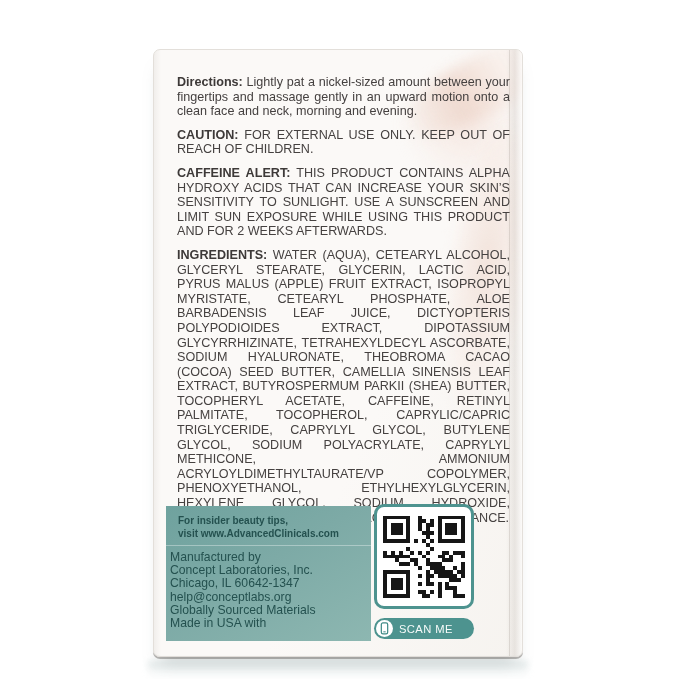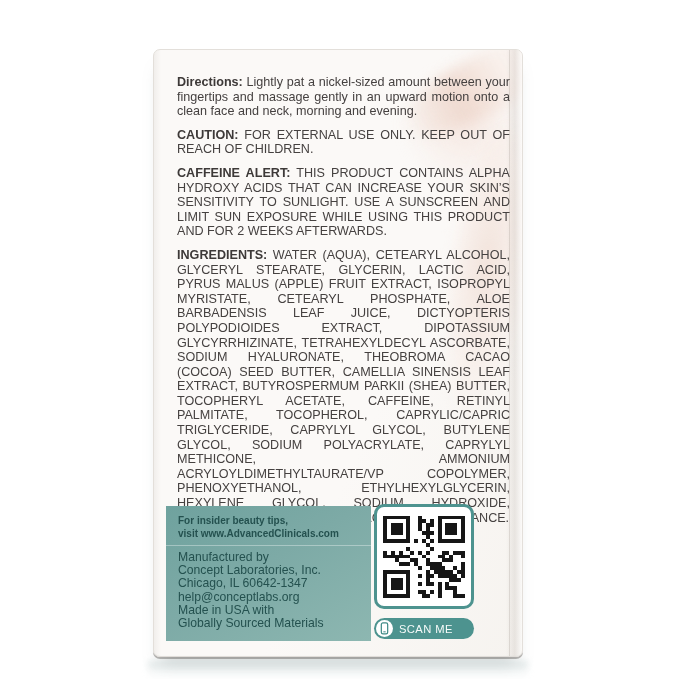--- a/index.html
+++ b/index.html
@@ -35,21 +35,21 @@
   .content p{margin:0 0 9px 0;}
   .content b{font-weight:700;color:#3d3938;}
   .caps{text-transform:none;}
 
   
   .info-panel{position:absolute;left:12px;top:456px;width:205px;height:135px;
       background:linear-gradient(150deg,#6fa29e 0%,#7daaa6 45%,#8db7b1 100%);
       color:#24514f;}
   .tips{padding:8px 8px 5px 12px;border-bottom:1px solid rgba(255,255,255,.35);
       font-weight:700;font-size:10px;line-height:13px;}
-  .mfg{padding:5px 8px 0 12px;font-size:12.2px;line-height:13.2px;}
+  .mfg{padding:5px 8px 0 4px;font-size:12.2px;line-height:13.2px;}
 
   
   .qr-frame{position:absolute;left:220px;top:454px;width:100px;height:105px;
       background:#ffffff;border:3.5px solid #4d938f;border-radius:10px;box-sizing:border-box;
       padding:6px;}
   .qr-frame svg{width:100%;height:100%;display:block;}
   .scan-pill{position:absolute;left:220px;top:568px;width:100px;height:21px;
       background:#4d938f;border-radius:11px;display:flex;align-items:center;text-align:center;}
   .phone-circle{width:17px;height:17px;border-radius:50%;background:#ffffff;margin-left:2px;
       display:flex;align-items:center;justify-content:center;flex:0 0 auto;}
@@ -79,22 +79,22 @@
     <div class="info-panel">
       <div class="tips">
         <div>For insider beauty tips,</div>
         <div>visit www.AdvancedClinicals.com</div>
       </div>
       <div class="mfg">
         <div>Manufactured by</div>
         <div>Concept Laboratories, Inc.</div>
         <div>Chicago, IL 60642-1347</div>
         <div>help@conceptlabs.org</div>
+        <div>Globally Sourced Materials</div>
         <div>Made in USA with</div>
-        <div>Globally Sourced Materials</div>
       </div>
     </div>
 
     <div class="qr-frame">
       <svg id="qr-svg" viewBox="0 0 21 21" shape-rendering="crispEdges" aria-hidden="true">
           <rect x="0" y="0" width="7" height="7" fill="#161616"></rect>
           <rect x="1" y="1" width="5" height="5" fill="#ffffff"></rect>
           <rect x="2" y="2" width="3" height="3" fill="#161616"></rect>
           <rect x="14" y="0" width="7" height="7" fill="#161616"></rect>
           <rect x="15" y="1" width="5" height="5" fill="#ffffff"></rect>

